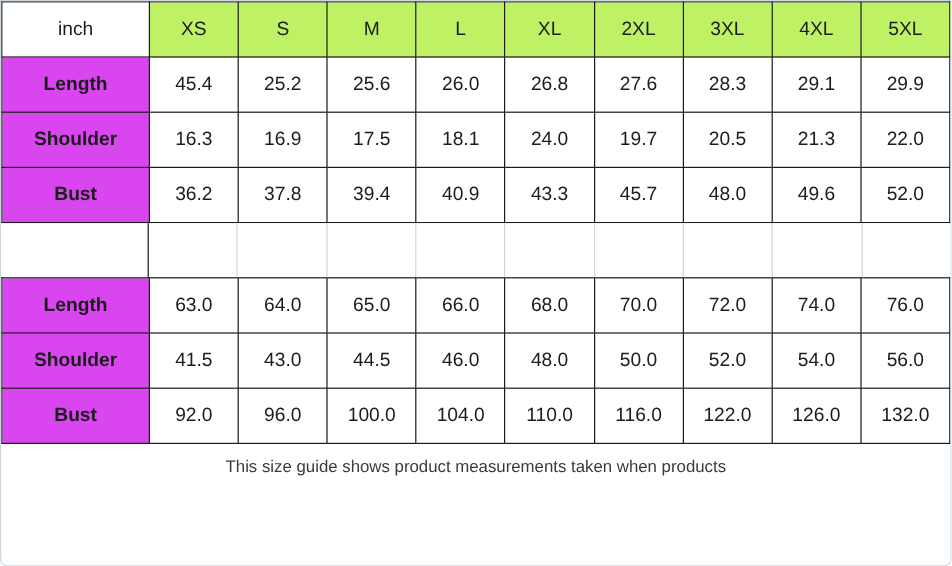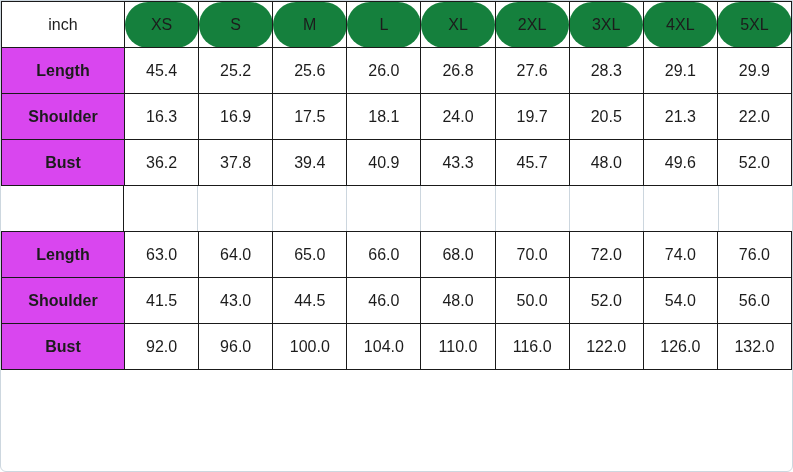--- a/index.html
+++ b/index.html
@@ -10,21 +10,21 @@
     font-family:"Liberation Sans", sans-serif;
   }
   table.size-table{width:100%;border-collapse:collapse;table-layout:fixed;padding-left:12px;}
   col.col-label{width:123px;}
   .size-table th,.size-table td{
     border:1px solid #1a1a1a;height:45px;padding:0;
     text-align:center;vertical-align:middle;
     font-size:16px;font-weight:400;color:#1c1c1c;
   }
   th.corner{background:#ffffff;}
-  th.size-h{background:#15803d;border-radius:23px;}
+  th.size-h{background:#bef264;}
   th.row-label{background:#d946ef;font-weight:bold;}
   td.val{background:#ffffff;}
   .gap-row{display:flex;height:45px;background:#ffffff;}
   .gap-label{width:123px;box-sizing:border-box;border-right:1px solid #1a1a1a;}
   .gap-cell{flex:1;}
   .gap-cell ~ .gap-cell{border-left:1px solid #ccd6de;}
   .footer{
     height:57px;box-sizing:border-box;padding-top:9px;
     display:flex;flex-direction:column;align-items:center;
   }
@@ -144,15 +144,16 @@
         <td class="val">110.0</td>
         <td class="val">116.0</td>
         <td class="val">122.0</td>
         <td class="val">126.0</td>
         <td class="val">132.0</td>
       </tr>
     </tbody>
   </table>
 
   <div class="footer">
+    <p>This size guide shows product measurements taken when products</p>
   </div>
 
 </div>
 
 </body></html>

